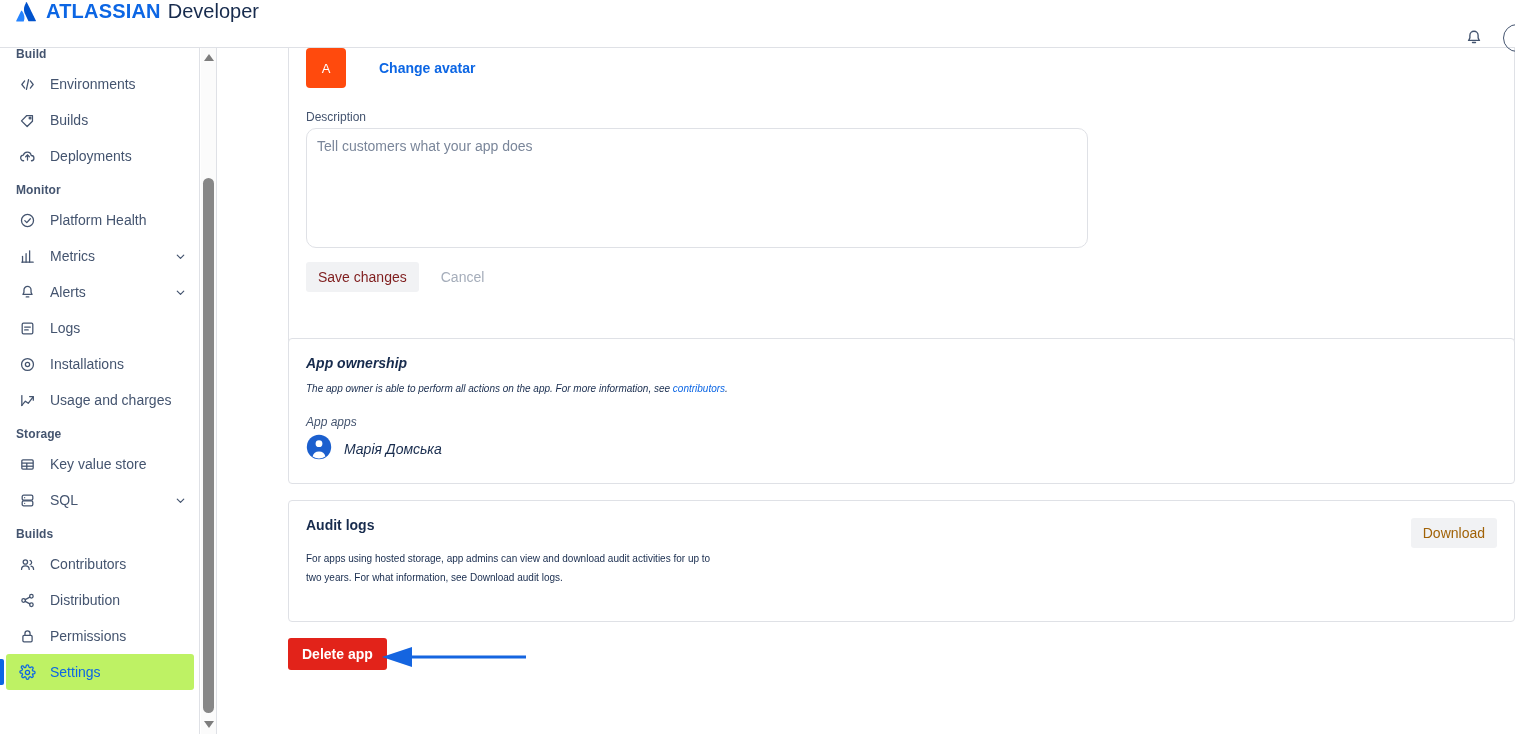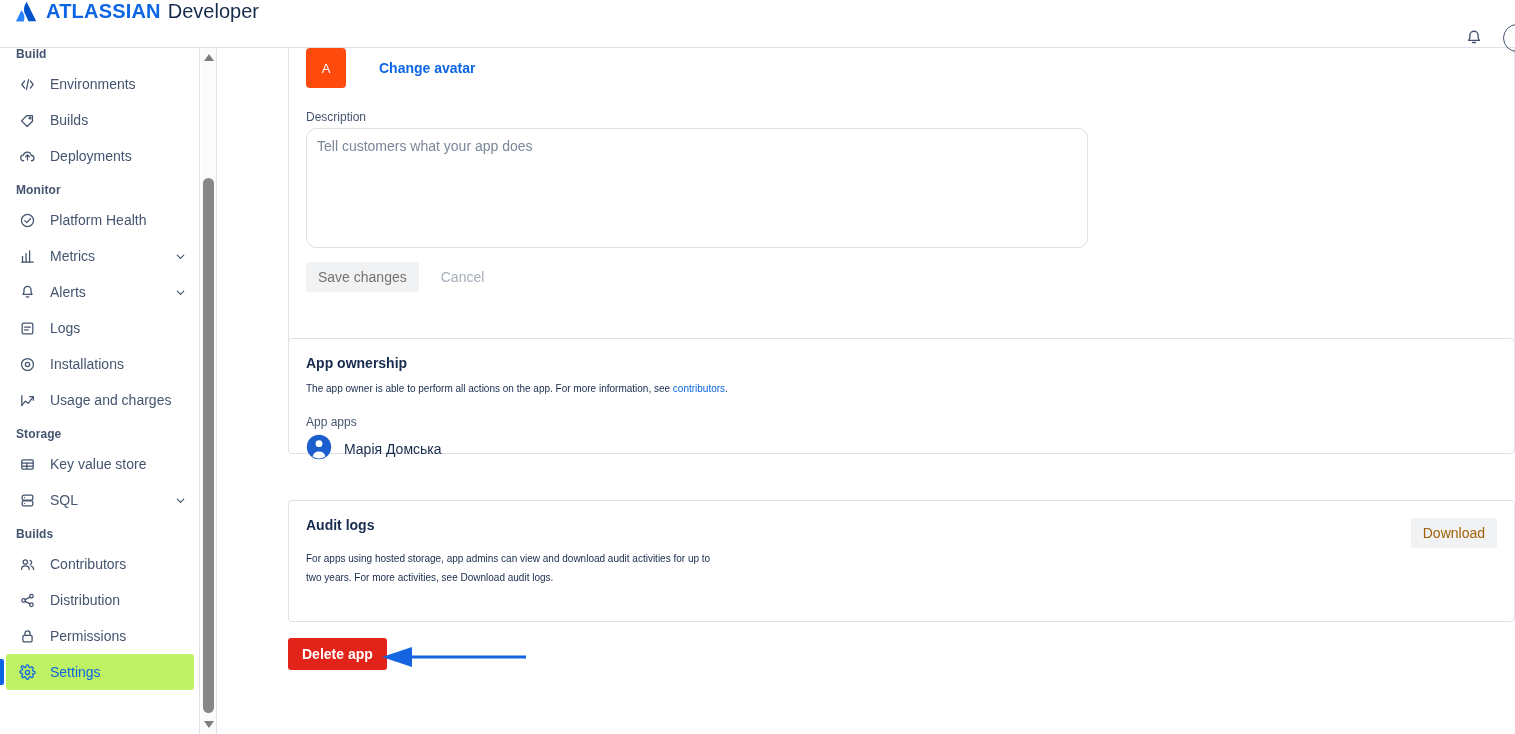--- a/index.html
+++ b/index.html
@@ -116,21 +116,21 @@
     border-radius: 4px;
     position: absolute;
     left: 70px; width: 1227px;
   }
   
   .card-profile {
     top: -60px; height: 388px;
     border-top: none;
     border-radius: 0 0 4px 4px;
   }
-  .card-ownership { top: 290px; height: 116px; }
+  .card-ownership { top: 290px; height: 146px; font-style: italic; }
   .card-audit     { top: 452px; height: 122px; }
 
   .avatar-row { display: flex; align-items: center; padding: 60px 0 0 17px; }
   .app-avatar {
     width: 40px; height: 40px; border-radius: 4px;
     background: #FF4A0D;
     color: #ffffff; font-size: 13px;
     display: flex; align-items: center; justify-content: center;
     cursor: pointer;
   }
@@ -146,21 +146,21 @@
   .textarea-box {
     margin-left: 17px; width: 782px; height: 120px;
     border: 1px solid #DFE1E6; border-radius: 10px;
     background: #ffffff;
     padding: 9px 10px;
     font-size: 14px; color: #7A869A;
     cursor: text;
   }
   .btn-row { display: flex; align-items: center; padding: 14px 0 0 17px; }
   .btn-save-disabled {
-    background: #F1F2F4; color: #737373;
+    background: #F1F2F4; color: #7f1d1d;
     font-size: 14px; border: none; border-radius: 3px;
     padding: 7px 12px; cursor: default;
   }
   .btn-cancel {
     background: transparent; color: #A5ADBA;
     font-size: 14px; border: none;
     padding: 7px 12px; margin-left: 10px; cursor: pointer;
   }
 
   .card-title {
@@ -445,21 +445,21 @@
         </svg>
       </span>
       <span class="owner-name">Марія Домська</span>
     </div>
   </div>
 
   <div class="card card-audit">
     <div class="card-title">Audit logs</div>
     <div class="card-body" style="padding-top:16px;">
       <div>For apps using hosted storage, app admins can view and download audit activities for up to</div>
-      <div>two years. For more activities, see Download audit logs.</div>
+      <div>two years. For what information, see Download audit logs.</div>
     </div>
     <button class="download-btn">Download</button>
   </div>
 
   <button class="btn-delete">Delete app</button>
 
   <svg class="annot-arrow" viewBox="0 0 150 22">
     <line x1="148" y1="11" x2="32" y2="11" stroke="#1565E0" stroke-width="3"></line>
     <polygon points="4,11 34,1 34,21" fill="#1565E0"></polygon>
   </svg>

